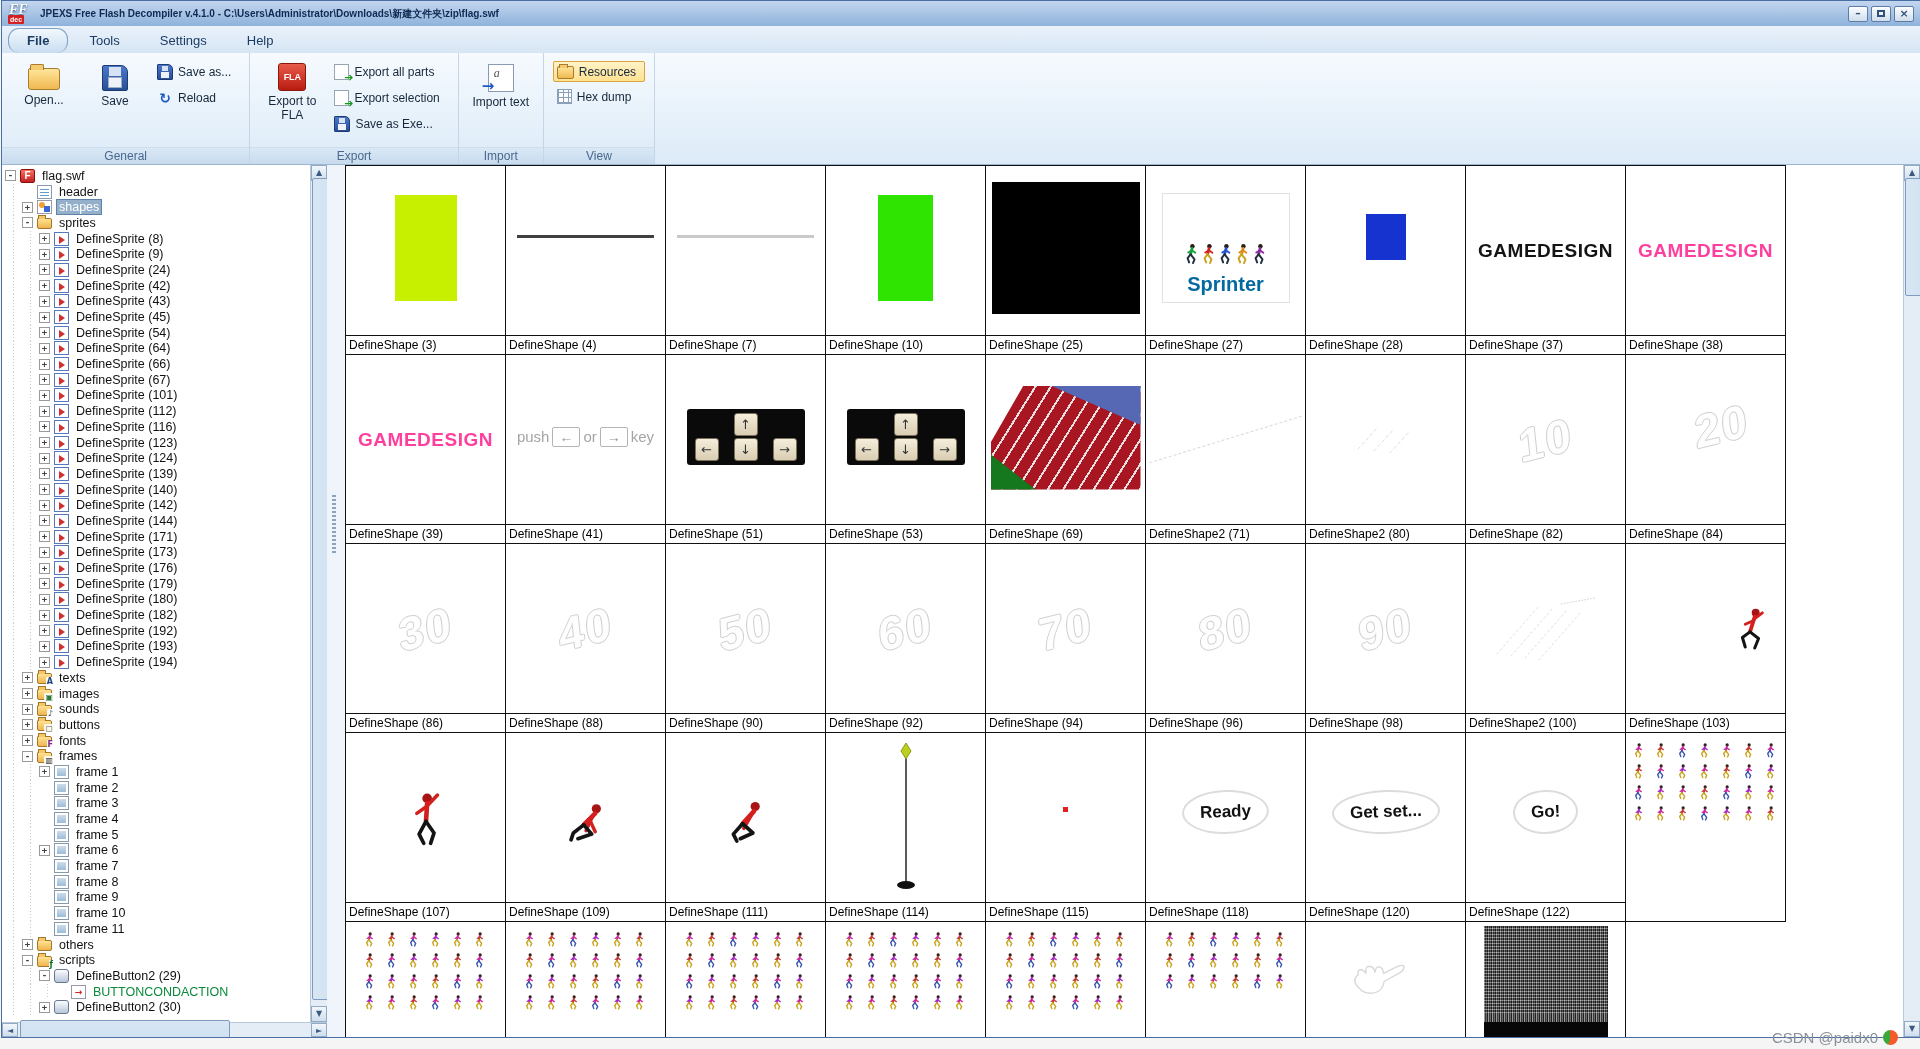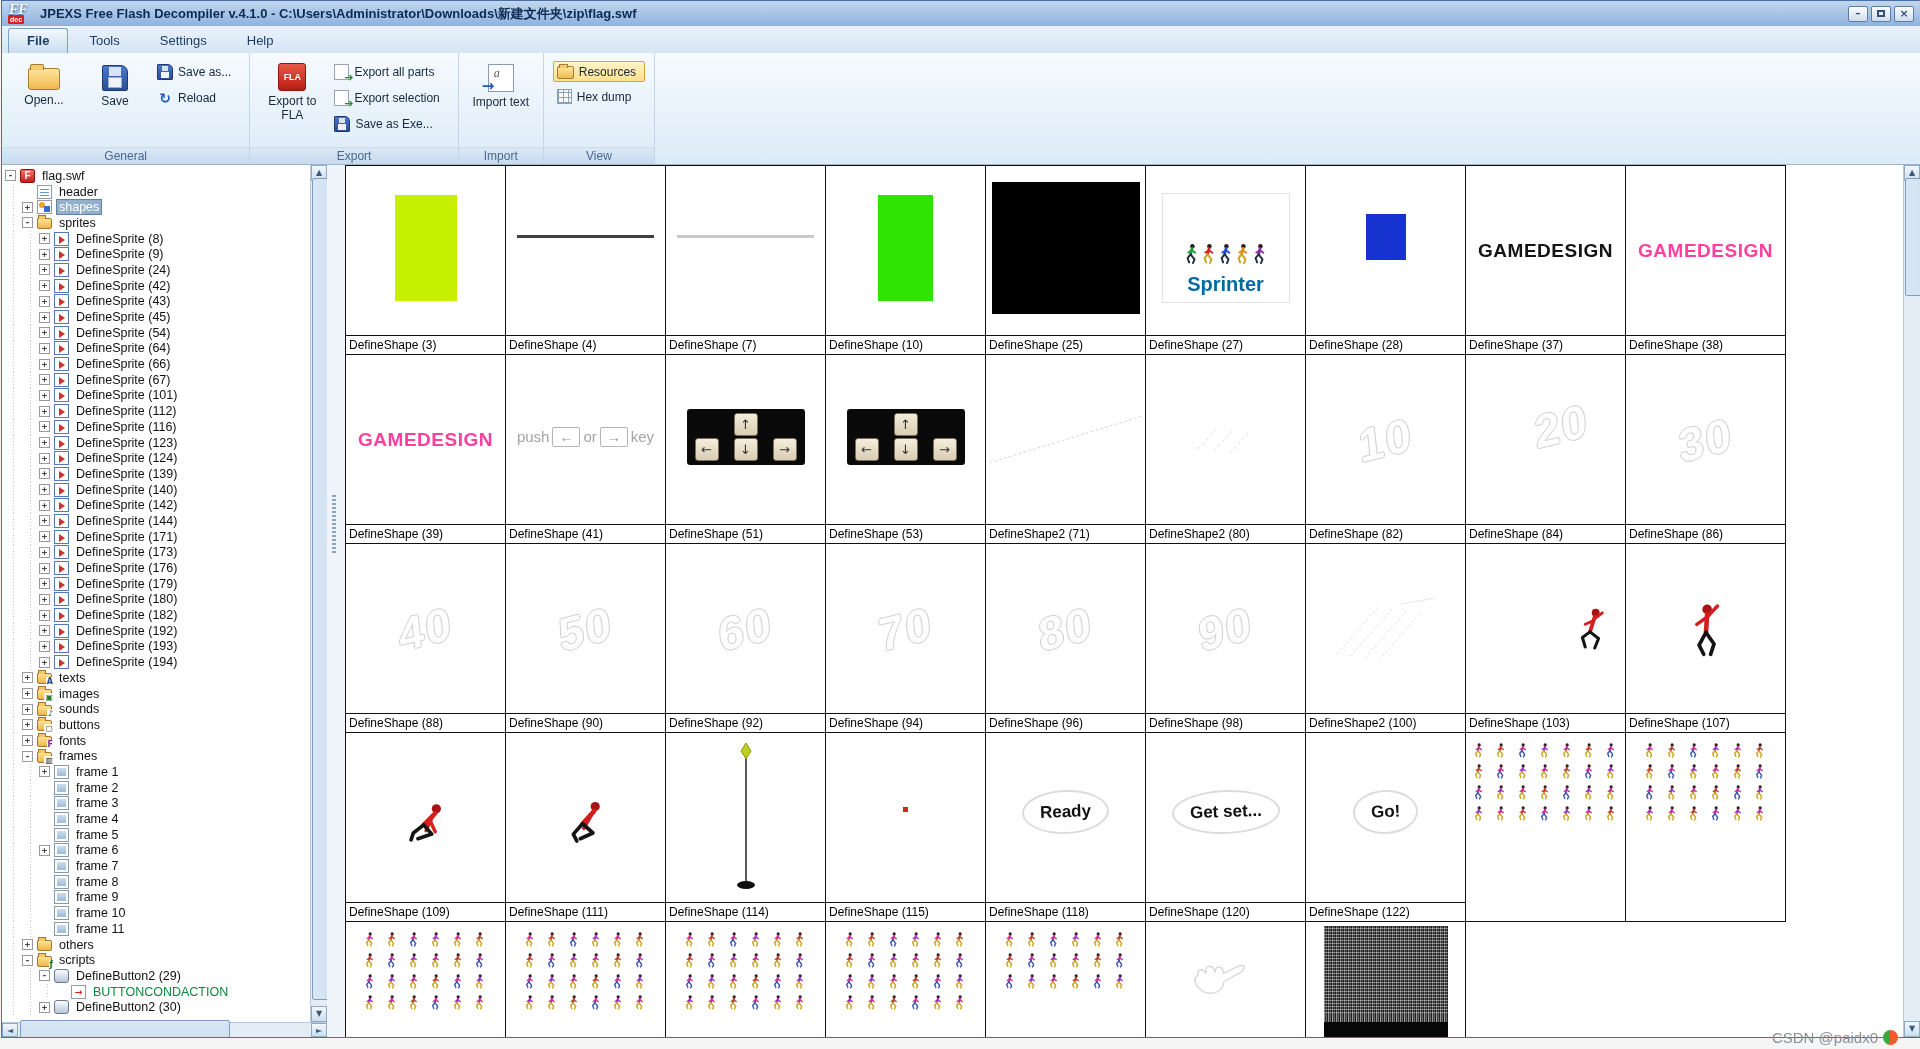--- a/index.html
+++ b/index.html
@@ -3,28 +3,28 @@
 <meta charset="utf-8">
 <style>
 *{margin:0;padding:0;box-sizing:border-box;}
 html,body{width:1920px;height:1049px;overflow:hidden;background:#f5f5f5;font-family:"Liberation Sans","DejaVu Sans",sans-serif;}
 .window{position:absolute;left:1px;top:0;width:1920px;height:1038px;border:1px solid #4a6fa5;background:#e9f1fa;display:flex;flex-direction:column;}
 
 .titlebar{height:25px;background:linear-gradient(#c2d6ee,#8fb2dc);display:flex;align-items:center;padding:0 6px;gap:8px;flex:0 0 auto;}
 .app-logo{width:24px;height:21px;position:relative;flex:0 0 auto;}
 .app-logo .ff{position:absolute;top:-1px;left:1px;font:italic bold 14px "Liberation Serif",serif;color:#fff;text-shadow:0 1px 2px #234a74;}
 .app-logo .dec{position:absolute;bottom:0;left:0;background:#d42020;color:#fff;font:bold 7px/9px "Liberation Sans",sans-serif;padding:0 2px;border-radius:1px;}
-.title-text{font-size:13px;font-weight:bold;color:#0e2a52;flex:1;white-space:nowrap;overflow:hidden;}
+.title-text{font-size:10px;font-weight:bold;color:#0e2a52;flex:1;white-space:nowrap;overflow:hidden;}
 .win-controls{display:flex;align-items:center;}
 .win-btn{width:20px;height:16px;border:1px solid #5d7ca8;border-radius:2px;background:linear-gradient(#fdfefe,#cfdded);color:#31517c;font:bold 11px/13px "DejaVu Sans",sans-serif;text-align:center;margin-left:3px;cursor:default;}
 .win-btn .maxbox{display:inline-block;width:8px;height:7px;border:2px solid #31517c;margin-top:3px;}
 
 .menubar{height:27px;background:linear-gradient(#eaf2fb,#d6e5f4);display:flex;align-items:flex-end;padding:3px 6px 0;gap:2px;flex:0 0 auto;}
 .menu-tab{padding:4px 18px 5px;font-size:13px;color:#1c3c64;border:1px solid transparent;border-bottom:none;border-radius:3px 3px 0 0;}
-.menu-tab.active{background:linear-gradient(#f2f8fd,#c9ddf1);border-color:#7fa3c8;font-weight:bold;}
+.menu-tab.active{background:linear-gradient(#f2f8fd,#c9ddf1);border-color:#7fa3c8;font-weight:bold;border-radius:11px;}
 
 .ribbon{height:112px;background:linear-gradient(#f6fafe,#dcebf8);border-bottom:1px solid #9cb6d0;display:flex;flex:0 0 auto;}
 .ribbon-group{display:flex;flex-direction:column;border-right:1px solid #c3d5e7;}
 .group-body{flex:1;display:flex;align-items:flex-start;padding:5px 9px 2px;gap:5px;}
 .group-label{height:17px;font-size:12px;color:#49688e;text-align:center;background:linear-gradient(#dae8f5,#c7dbee);line-height:16px;border-top:1px solid #cdddee;padding:0 6px;}
 .bigbtn{width:66px;display:flex;flex-direction:column;align-items:center;gap:4px;padding:4px 2px;font-size:12px;color:#16283c;text-align:center;line-height:1.15;border:1px solid transparent;border-radius:3px;}
 .smallcol{display:flex;flex-direction:column;gap:4px;padding-top:3px;}
 .smallbtn{display:flex;align-items:center;gap:5px;font-size:12px;color:#16283c;padding:2px 8px 2px 3px;border:1px solid transparent;border-radius:2px;white-space:nowrap;}
 .smallbtn.selected{background:linear-gradient(#fff3c8,#ffe190);border-color:#d9a43c;}
 
@@ -761,20 +761,30 @@
                   <div class="key" style="left: 47px; top: 4px;">↑</div>
                   <div class="key" style="left: 8px; top: 29px;">←</div>
                   <div class="key" style="left: 47px; top: 29px;">↓</div>
                   <div class="key" style="left: 86px; top: 29px;">→</div>
                 </div>
               </div>
               <div class="glabel">DefineShape (53)</div>
             </div>
             <div class="gcell">
               <div class="gprev">
+                <div class="track">
+                  <div class="t-red"></div>
+                  <div class="t-blue"></div>
+                  <div class="t-green"></div>
+                </div>
+              </div>
+              <div class="glabel">DefineShape (69)</div>
+            </div>
+            <div class="gcell">
+              <div class="gprev">
                 <div class="faint-line"></div>
               </div>
               <div class="glabel">DefineShape2 (71)</div>
             </div>
             <div class="gcell">
               <div class="gprev">
                 <div><svg width="76" height="50" viewBox="0 0 76 50">
                     <path d="M10 36 L30 14 M26 38 L46 16 M42 40 L62 18" stroke="#dedede" stroke-width="1" stroke-linecap="round" stroke-linejoin="round" fill="none" stroke-dasharray="3 3"></path>
                   </svg></div>
               </div>

